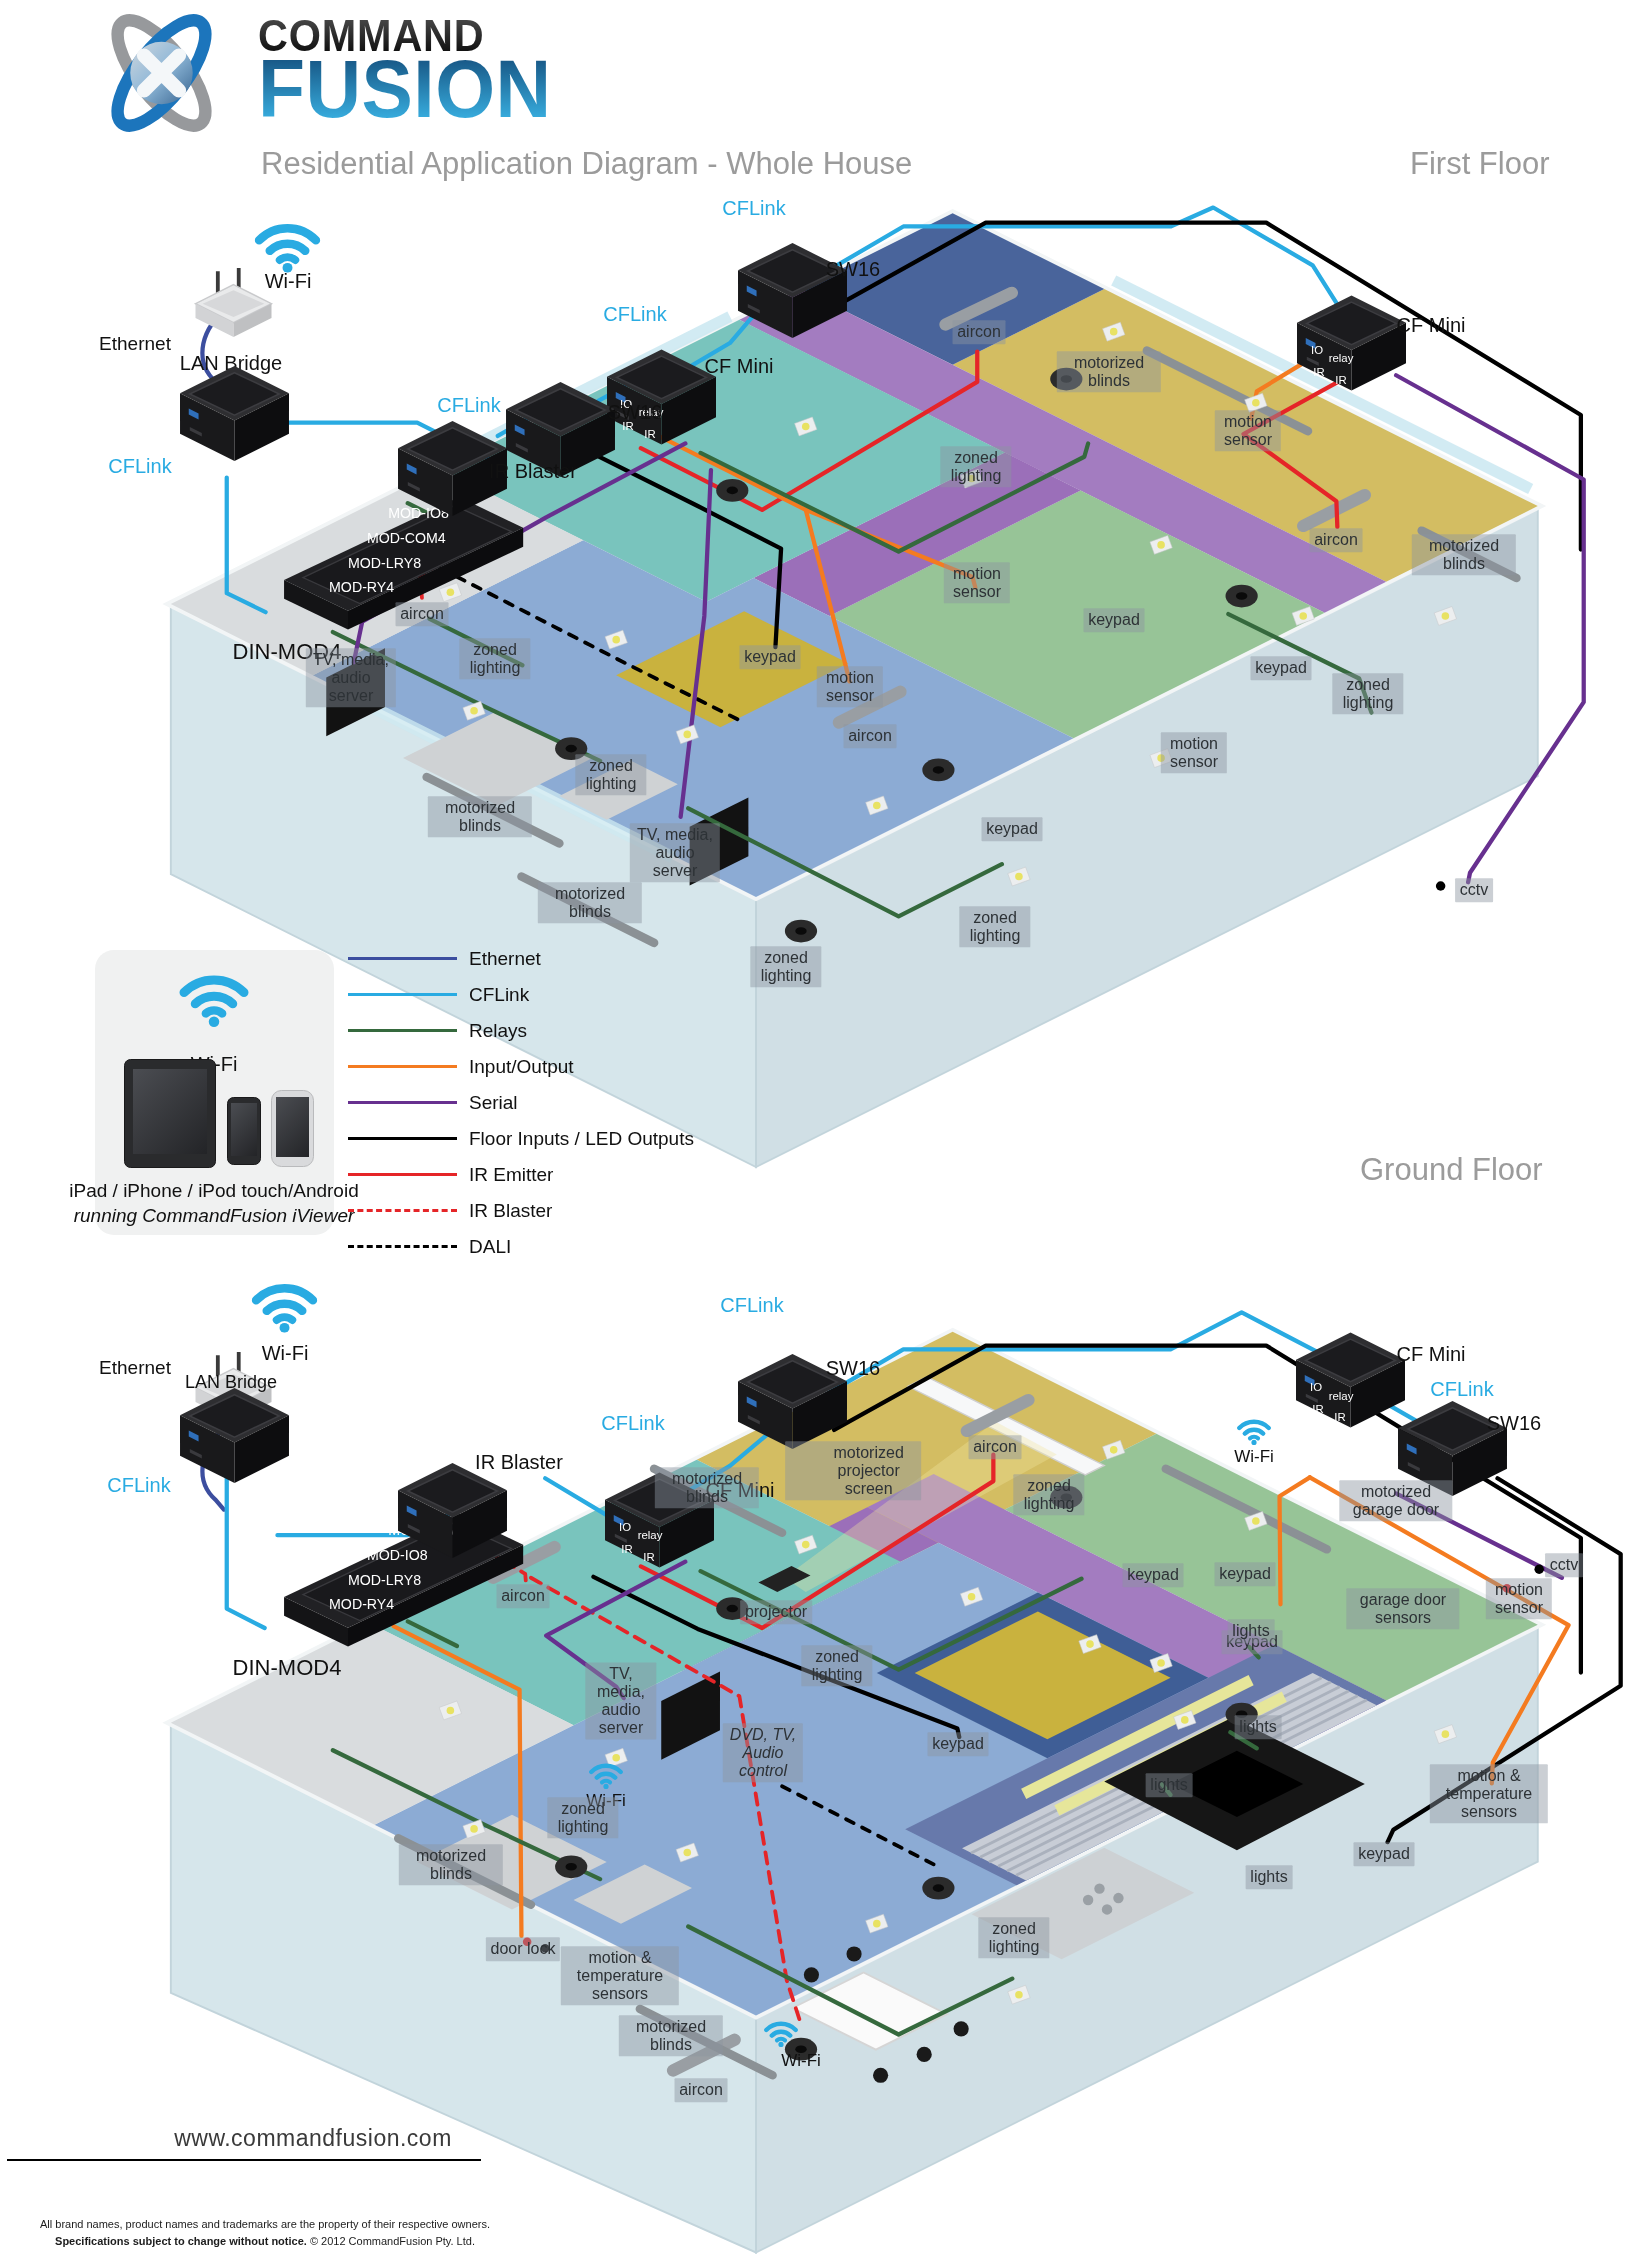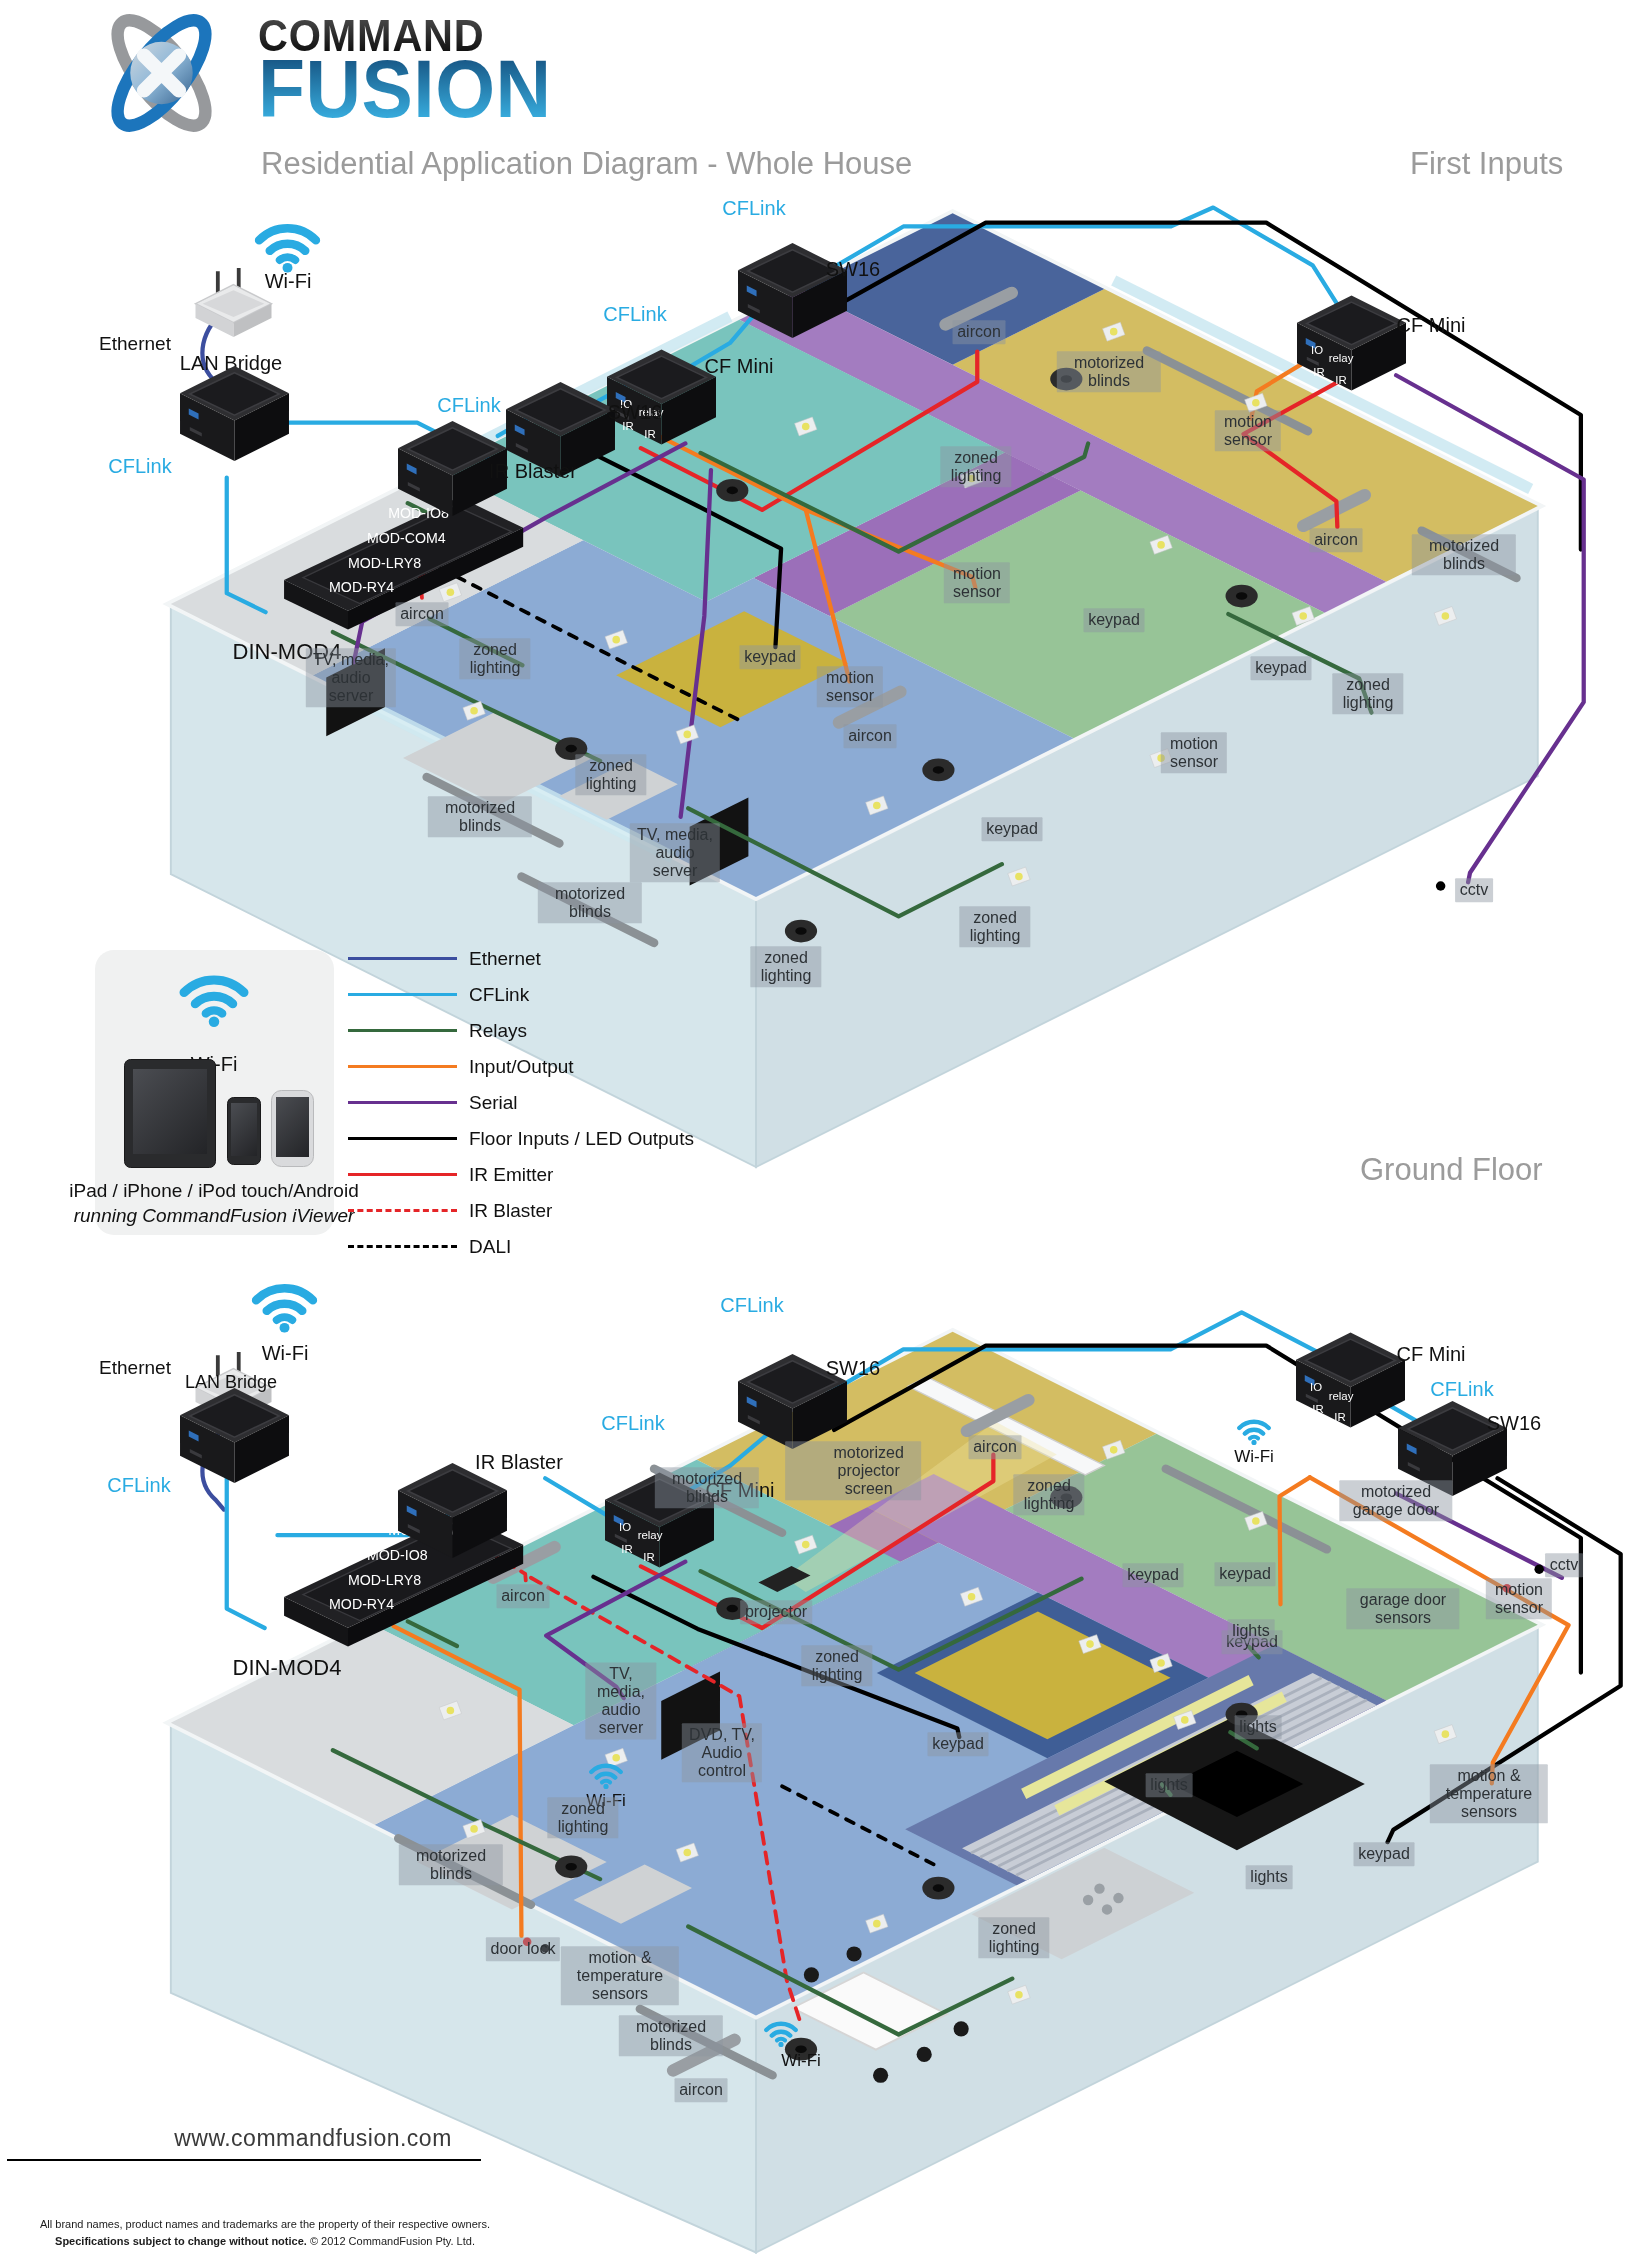--- a/index.html
+++ b/index.html
@@ -354,21 +354,21 @@
     </defs>
     <ellipse cx="155" cy="150" rx="135" ry="52" fill="none" stroke="#97999c" stroke-width="26" transform="rotate(52 155 150)"></ellipse>
     <ellipse cx="155" cy="150" rx="135" ry="52" fill="none" stroke="#1c75bc" stroke-width="26" transform="rotate(-52 155 150)"></ellipse>
     <circle cx="155" cy="150" r="66" fill="url(#sph)"></circle>
     <path d="M118,113 L192,187 M118,187 L192,113" stroke="#f4f7f9" stroke-width="30" stroke-linecap="round"></path>
   </svg>
 </div>
 <div class="abs brand1" style="left:258px;top:10.4px;">COMMAND</div>
 <div class="abs brand2" style="left:258px;top:53px;">FUSION</div>
 <div class="abs subtitle" style="left:261px;top:146px;">Residential Application Diagram - Whole House</div>
-<div class="abs floortitle" style="left:1410px;top:146px;">First Inputs</div>
+<div class="abs floortitle" style="left:1410px;top:146px;">First Floor</div>
 <div class="abs floortitle" style="left:1360px;top:1152px;">Ground Floor</div>
 
 <svg class="abs" style="left:252px;top:213px" width="71" height="60" viewBox="0 0 150 126">
     <use href="#wifi"></use>
   </svg>
 <div class="abs devname" style="left:288px;top:281px;">Wi-Fi</div>
 <svg class="abs" style="left:193px;top:268px" width="81" height="76" viewBox="0 0 170 160">
     <use href="#router"></use>
   </svg>
 <div class="abs devname" style="left:135px;top:344px;font-size:19px;">Ethernet</div>
@@ -528,21 +528,21 @@
 <div class="abs chip" style="left:1474px;top:890px;">cctv</div>
 
 <div class="abs chip" style="left:995px;top:1447px;">aircon</div>
 <div class="abs chip" style="left:1049px;top:1495px;width:62px;">zoned lighting</div>
 <div class="abs chip" style="left:707px;top:1488px;width:95px;">motorized blinds</div>
 <div class="abs chip" style="left:853px;top:1471px;width:95px;padding-left:36px;">motorized projector screen</div>
 <div class="abs chip" style="left:776px;top:1612px;">projector</div>
 <div class="abs chip" style="left:837px;top:1666px;width:62px;">zoned lighting</div>
 <div class="abs chip" style="left:523px;top:1596px;">aircon</div>
 <div class="abs chip" style="left:621px;top:1701px;width:62px;">TV, media, audio server</div>
-<div class="abs chip" style="left:722px;top:1753px;width:71px;">DVD, TV, Audio control</div>
+<div class="abs chip" style="left:763px;top:1753px;width:71px;font-style:italic;">DVD, TV, Audio control</div>
 <div class="abs chip" style="left:583px;top:1818px;width:62px;">zoned lighting</div>
 <div class="abs chip" style="left:1153px;top:1575px;">keypad</div>
 <div class="abs chip" style="left:958px;top:1744px;">keypad</div>
 <div class="abs chip" style="left:1252px;top:1642px;">keypad</div>
 <div class="abs chip" style="left:1258px;top:1727px;">lights</div>
 <div class="abs chip" style="left:1169px;top:1785px;">lights</div>
 <div class="abs chip" style="left:1396px;top:1501px;width:104px;">motorized garage door</div>
 <div class="abs chip" style="left:1403px;top:1609px;width:104px;">garage door sensors</div>
 <div class="abs chip" style="left:1245px;top:1574px;">keypad</div>
 <div class="abs chip" style="left:1251px;top:1631px;">lights</div>

